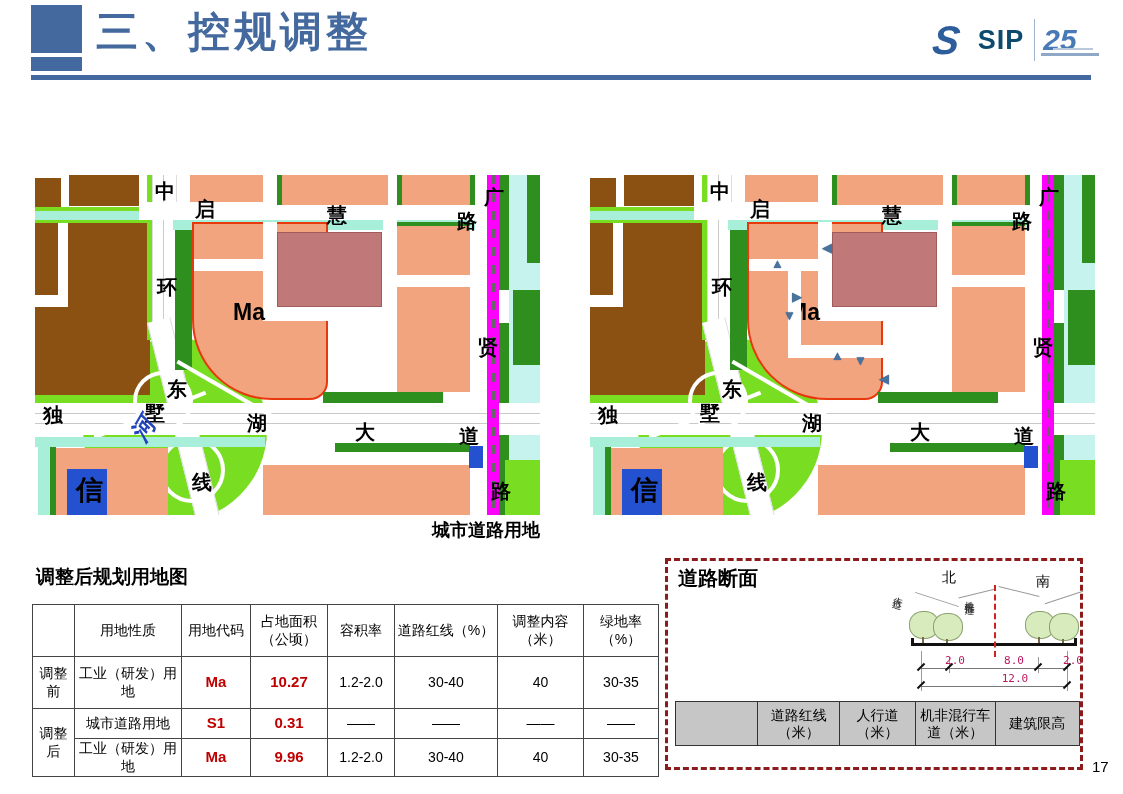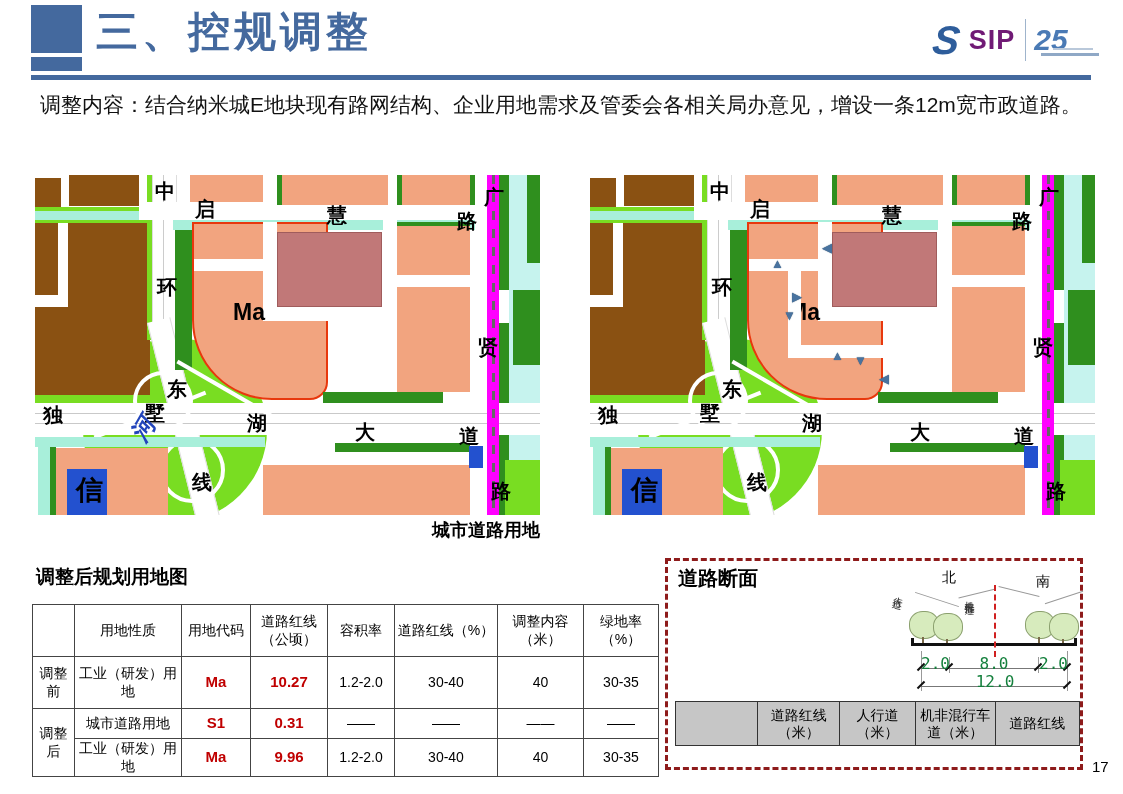--- a/index.html
+++ b/index.html
@@ -6,21 +6,21 @@
   body{width:1123px;height:794px;font-family:"Liberation Sans",sans-serif;background:#fff;overflow:hidden;}
   .slide{position:relative;width:1123px;height:794px;background:#fff;}
   .s{position:absolute;}
   
   .hdr-sq-big{left:31px;top:5px;width:51px;height:48px;background:#44699e;}
   .hdr-sq-small{left:31px;top:57px;width:51px;height:14px;background:#44699e;}
   .hdr-title{left:96px;top:4px;font-size:42px;font-weight:bold;color:#44699e;letter-spacing:4px;}
   .hdr-rule{left:31px;top:75px;width:1060px;height:5px;background:#44699e;}
   .logo{left:933px;top:14px;width:170px;height:52px;display:flex;align-items:center;}
   .logo-s{font-size:40px;font-weight:bold;font-style:italic;color:#2e5d9b;transform:skewX(-8deg);line-height:1;}
-  .logo-sip{font-size:27px;font-weight:bold;color:#701a75;letter-spacing:1px;margin-left:9px;}
+  .logo-sip{font-size:27px;font-weight:bold;color:#0c4a6e;letter-spacing:1px;margin-left:18px;}
   .logo-div{width:1px;height:42px;background:#9fb4cc;margin:0 8px 0 10px;}
   .logo-25{font-size:30px;font-weight:bold;font-style:italic;color:#4a7ab5;line-height:1;}
   .logo-bar1{position:absolute;right:4px;bottom:10px;width:58px;height:3px;background:#8fa8c6;}
   .logo-bar2{position:absolute;right:10px;bottom:16px;width:40px;height:2px;background:#b9c8da;}
   .intro{left:40px;top:90px;width:1062px;font-size:21px;color:#111;line-height:1.45;}
   
   .map{position:absolute;width:505px;height:340px;background:#fff;overflow:hidden;}
   .map-canvas{position:absolute;left:0;top:0;width:505px;height:340px;}
   .mlabel{position:absolute;font-size:20px;font-weight:600;color:#000;line-height:1;}
   .river{position:absolute;font-family:"DejaVu Serif",serif;font-style:italic;font-weight:bold;color:#2244bb;font-size:24px;transform:rotate(-60deg);}
@@ -31,21 +31,21 @@
   table.ind{position:absolute;left:32px;top:604px;border-collapse:collapse;table-layout:fixed;font-size:14px;color:#000;}
   table.ind td{border:1px solid #444;text-align:center;vertical-align:middle;padding:1px 2px;line-height:1.25;}
   .redval{color:#c00000;font-weight:bold;font-size:15px;}
   
   .sec-box{left:665px;top:558px;width:418px;height:212px;border:3px dashed #8e1b1b;box-sizing:border-box;background:#fff;}
   .sec-title{position:absolute;left:10px;top:4px;font-size:20px;font-weight:bold;color:#000;}
   .sec-note{position:absolute;left:10px;top:30px;width:210px;font-family:"DejaVu Serif",serif;font-size:17px;letter-spacing:2px;line-height:1.55;color:#222;}
   table.sec{position:absolute;left:7px;top:140px;border-collapse:collapse;table-layout:fixed;font-size:14px;color:#000;}
   table.sec td{border:1px solid #333;text-align:center;vertical-align:middle;padding:1px 2px;line-height:1.2;}
   table.sec .hd{background:#c6c6c6;}
-  .dim-num{position:absolute;font-family:"DejaVu Sans Mono",monospace;font-size:16px;color:#15803d;text-align:center;}
+  .dim-num{position:absolute;font-family:"DejaVu Sans Mono",monospace;font-size:11px;color:#be185d;text-align:center;padding-left:20px;}
   .tick{position:absolute;width:10px;height:2px;background:#111;transform:rotate(-45deg);}
   .dimline{position:absolute;height:1px;background:#777;}
   .extline{position:absolute;width:1px;background:#999;}
   .leader{position:absolute;height:1px;background:#999;}
   .tree{position:absolute;width:28px;height:26px;background:#d7ebbd;border:1.5px solid #8ba06e;border-radius:46%;}
   .trunk{position:absolute;width:2px;height:6px;background:#7a6a4a;}
   .vtext{position:absolute;writing-mode:vertical-rl;font-size:10px;color:#333;letter-spacing:1px;line-height:1;}
   .pagenum{left:1092px;top:758px;font-size:15px;color:#000;}
 </style>
 </head>
@@ -59,21 +59,20 @@
   <div class="s hdr-rule"></div>
   <div class="s logo">
     <span class="logo-s">S</span>
     <span class="logo-sip">SIP</span>
     <span class="logo-div"></span>
     <span class="logo-25">25</span>
     <span class="logo-bar1"></span>
     <span class="logo-bar2"></span>
   </div>
 
-  <div class="s intro">调整内容：结合纳米城E地块现有路网结构、企业用地需求及管委会各相关局办意见，增设一条12m宽市政道路。</div>
 
   <div class="map" style="left:35px;top:175px;">
     <div class="map-canvas" id="map-canvas">
 
       <div class="s" style="left:48px;top:163px;width:184px;height:184px;border-radius:50%;background:#79dd22;"></div>
 
       <div class="s" style="left:0;top:3px;width:26px;height:29px;background:#8a5112;"></div>
       <div class="s" style="left:34px;top:0;width:70px;height:31px;background:#8a5112;"></div>
       <div class="s" style="left:0;top:32px;width:104px;height:4px;background:#79dd22;"></div>
       <div class="s" style="left:0;top:36px;width:104px;height:9px;background:#a8efda;"></div>
@@ -273,21 +272,21 @@
         <col style="width:67px">
         <col style="width:103px">
         <col style="width:86px">
         <col style="width:75px">
       </colgroup>
     <tbody>
         <tr style="height:52px">
       <td></td>
       <td>用地性质</td>
       <td>用地代码</td>
-      <td>道路红线（公顷）</td>
+      <td>占地面积（公顷）</td>
       <td>容积率</td>
       <td>道路红线（%）</td>
       <td>调整内容（米）</td>
       <td>绿地率（%）</td>
     </tr>
     <tr style="height:52px">
       <td>调整前</td>
       <td>工业（研发）用地</td>
       <td class="redval">Ma</td>
       <td class="redval">10.27</td>
@@ -366,20 +365,20 @@
           <col style="width:76px">
           <col style="width:80px">
           <col style="width:85px">
         </colgroup>
       <tbody>
           <tr style="height:44px">
         <td class="hd"></td>
         <td class="hd">道路红线（米）</td>
         <td class="hd">人行道（米）</td>
         <td class="hd">机非混行车道（米）</td>
-        <td class="hd">道路红线</td>
+        <td class="hd">建筑限高</td>
       </tr>
     </tbody>
       </table>
   </div>
 
   <div class="s pagenum">17</div>
 </div>
 
 </body></html>

